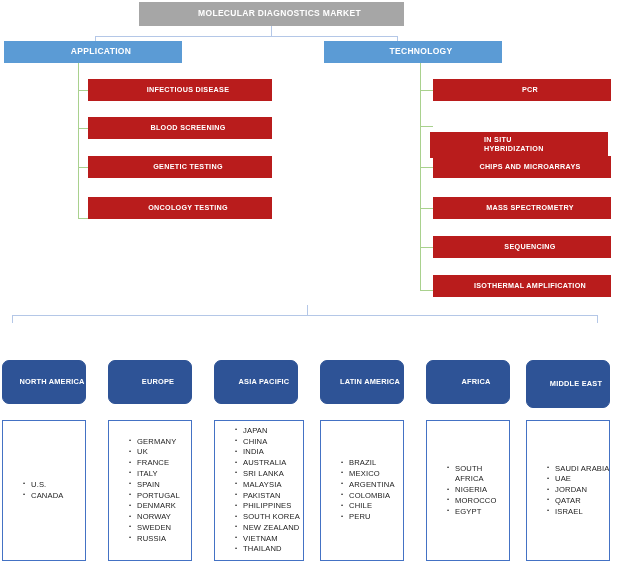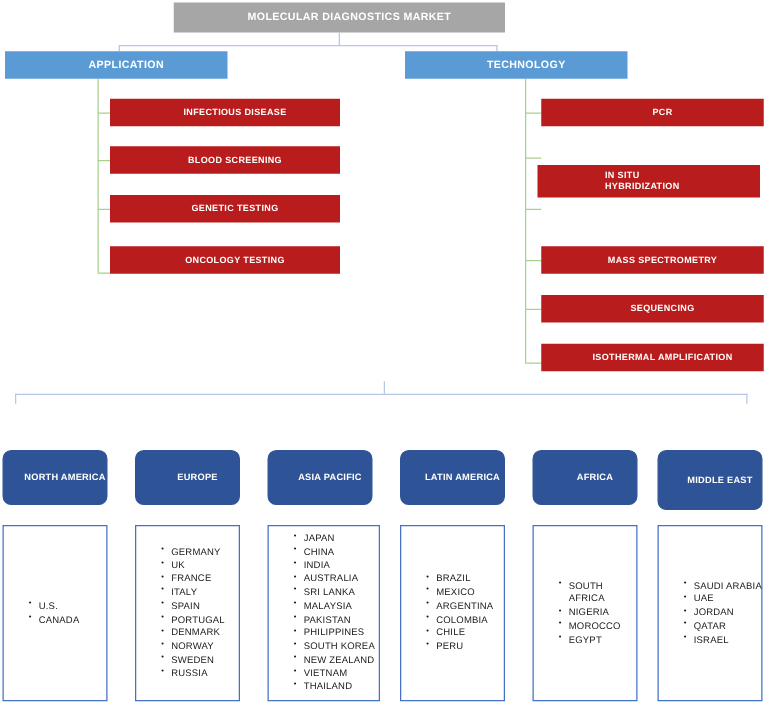--- a/index.html
+++ b/index.html
@@ -139,20 +139,23 @@
   <div class="box leaf-box" style="left:433px; top:79px; width:178px; height:22px;">
     <span>PCR</span>
   </div>
 
   <div class="conn conn-h conn-green" style="left:420px; top:126px; width:13px; height:1px;"></div>
   <div class="box leaf-box" style="left:430px; top:114px; width:178px; height:26px; line-height:1.2;margin-top:18px;">
     <span style="display:block; max-width:86px;">IN SITU HYBRIDIZATION</span>
   </div>
 
   <div class="conn conn-h conn-green" style="left:420px; top:167px; width:13px; height:1px;"></div>
+  <div class="box leaf-box" style="left:433px; top:156px; width:178px; height:22px;">
+    <span>CHIPS AND MICROARRAYS</span>
+  </div>
 
   <div class="conn conn-h conn-green" style="left:420px; top:208px; width:13px; height:1px;"></div>
   <div class="box leaf-box" style="left:433px; top:197px; width:178px; height:22px;">
     <span>MASS SPECTROMETRY</span>
   </div>
 
   <div class="conn conn-h conn-green" style="left:420px; top:247px; width:13px; height:1px;"></div>
   <div class="box leaf-box" style="left:433px; top:236px; width:178px; height:22px;">
     <span>SEQUENCING</span>
   </div>

